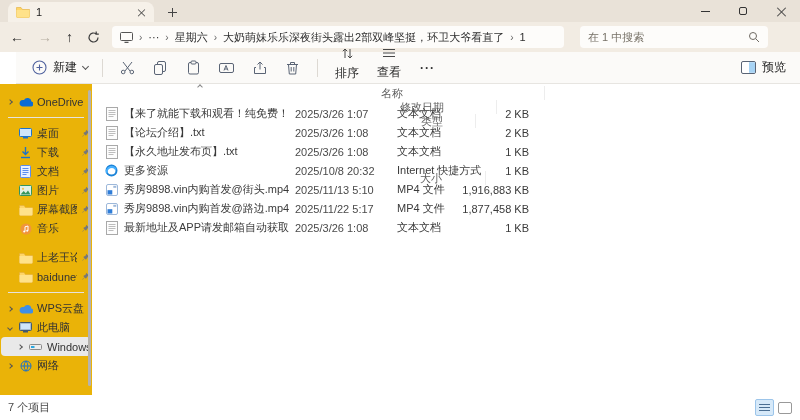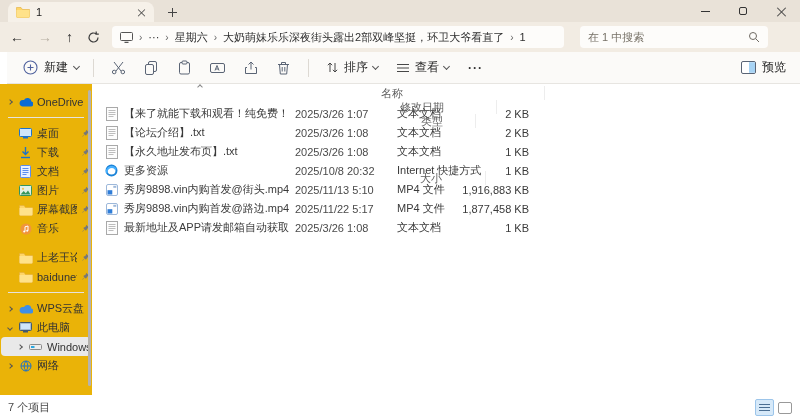--- a/index.html
+++ b/index.html
@@ -47,28 +47,28 @@
   }
   .crumb-sep { color:#666; font-size:10px; }
   .searchbox {
     margin-left:16px; width:188px; height:22px; background:#fdfcfa; border-radius:4px;
     display:flex; align-items:center; padding:0 8px; font-size:11px; color:#767066;
   }
   .searchbox .ph { flex:1; white-space:nowrap; overflow:hidden; }
 
   
   .toolbar {
-    position:absolute; top:52px; left:7px; right:0; height:32px; background:#fbfaf8;
+    position:absolute; top:52px; left:16px; right:0; height:32px; background:#fbfaf8;
     border-bottom:1px solid #e7e5e1; display:flex; align-items:center; padding:0 10px;
     font-size:12px; color:#1f1f1f;
   }
   .tb-new { display:flex; align-items:center; gap:6px; padding:0 6px; }
   .tbico { display:flex; align-items:center; justify-content:center; width:17px; margin:0 8px; }
   .tb-sep { width:1px; height:18px; background:#ddd9d3; margin:0 8px; }
-  .tb-drop { display:flex; align-items:center; gap:5px; margin:0 9px; }
+  .tb-drop { display:flex; align-items:center; gap:5px; margin:0 9px;flex-direction:column; }
   .caret { width:5px; height:5px; border-right:1px solid #555; border-bottom:1px solid #555; transform:rotate(45deg); margin-top:-3px; }
   .tb-more { margin:0 10px; letter-spacing:1px; font-weight:bold; color:#333; }
   .tb-preview { position:absolute; right:14px; display:flex; align-items:center; gap:6px; }
 
   
   .sidebar {
     position:absolute; top:84px; left:0; bottom:25px; width:92px; background:#eab308;
     padding-top:8px; font-size:11px; color:#333; overflow:hidden;
   }
   .side-item { height:19px; display:flex; align-items:center; gap:4px; padding-left:5px; }

